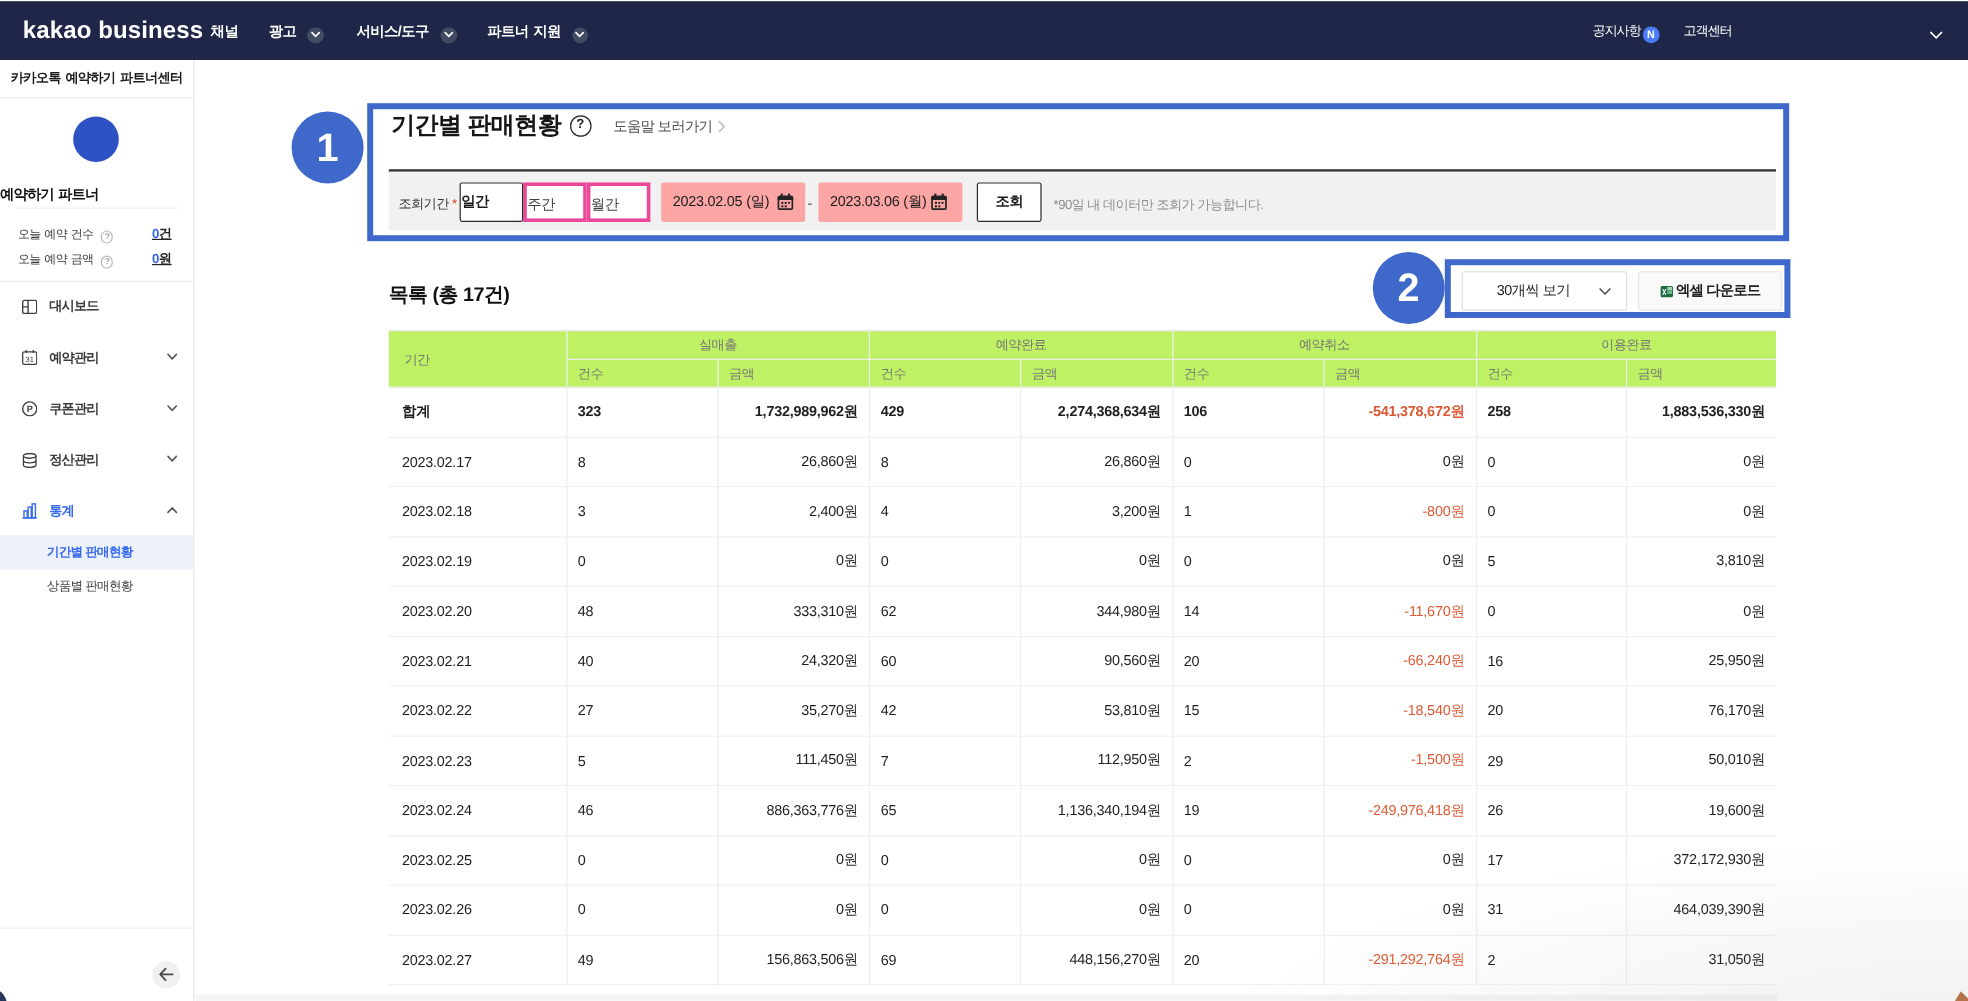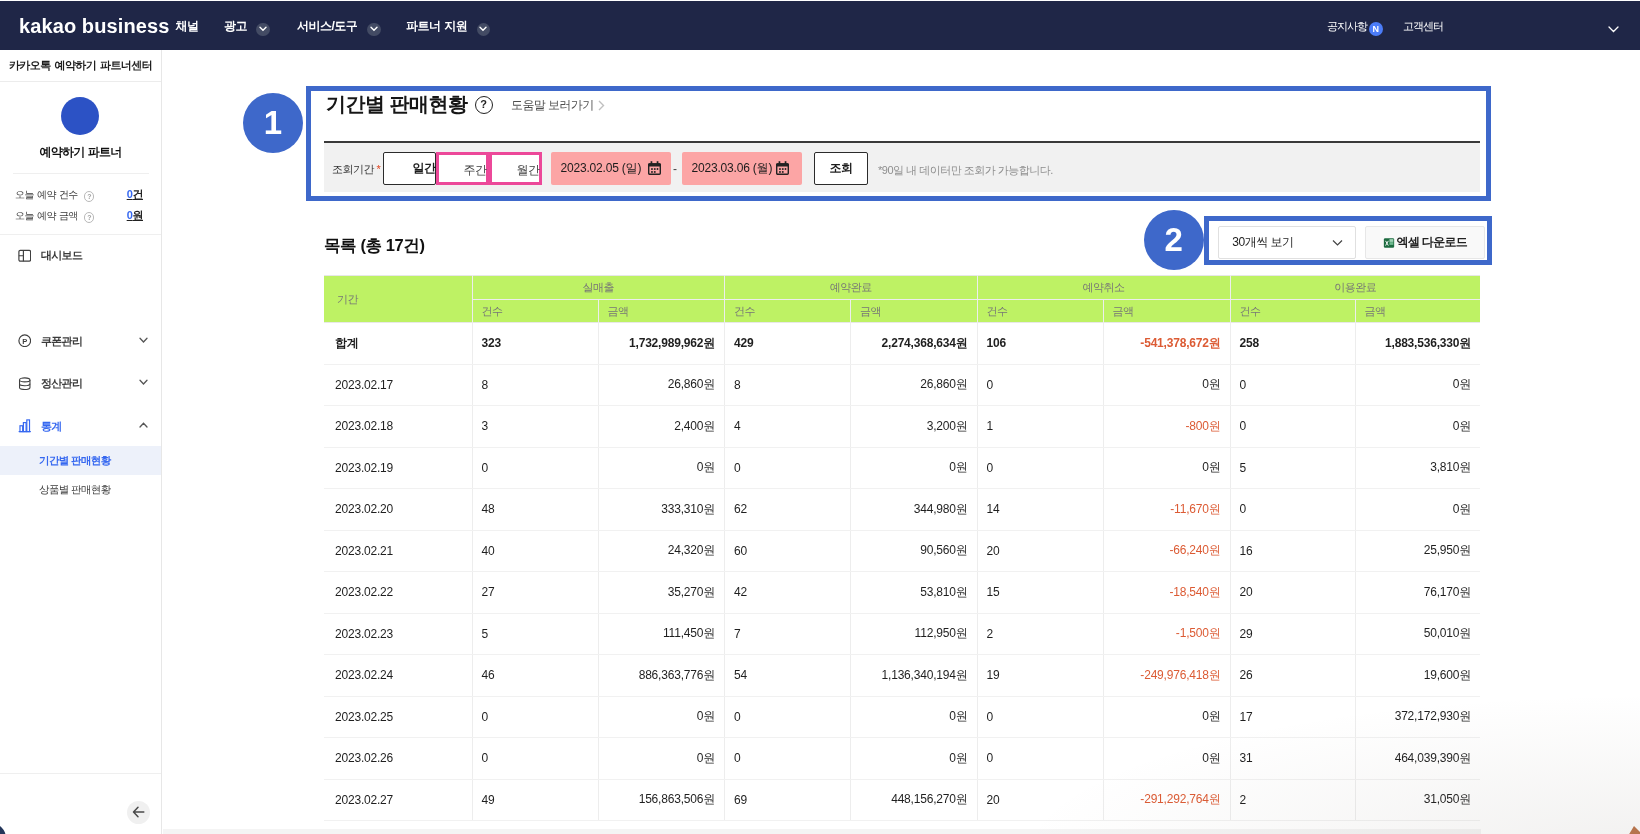--- a/index.html
+++ b/index.html
@@ -11,21 +11,21 @@
 #nav{position:absolute;left:0;top:1px;width:1640px;height:49px;background:#1f2647;z-index:30}body{background:#fff}
 #nav .logo{position:absolute;left:19px;top:0;line-height:50px;color:#fff;font-size:20px;font-weight:700;letter-spacing:.1px}
 .navitem{position:absolute;top:0;line-height:51px;color:#fff;font-size:12px;font-weight:600;letter-spacing:-.5px;word-spacing:1px}
 .navc{position:absolute;top:21.5px;width:13.5px;height:13.5px;border-radius:50%;background:#434b64}
 .navc svg{position:absolute;left:2.5px;top:3.5px}
 .nbadge{position:absolute;top:20.5px;width:14.5px;height:14.5px;border-radius:50%;background:#4b7cf8;color:#fff;font-size:9px;font-weight:700;text-align:center;line-height:15px}
 
 #side{position:absolute;left:0;top:50px;width:162px;height:784px;background:#fff;border-right:1px solid #e7e7e7;z-index:20}
 #shead{position:absolute;left:0;top:0;width:161px;height:32px;border-bottom:1px solid #ececec;text-align:center;line-height:31px;font-size:11px;font-weight:700;letter-spacing:-.6px;word-spacing:1.5px;color:#1d1d1d}
 #avatar{position:absolute;left:61px;top:47px;width:38px;height:38px;border-radius:50%;background:#2c52c5}
-#pname{position:absolute;left:0;top:94px;width:161px;text-align:center;font-size:12px;font-weight:700;letter-spacing:-.8px;word-spacing:1px;color:#111}
+#pname{position:absolute;left:0;top:104px;width:161px;font-size:12px;font-weight:700;letter-spacing:-.8px;word-spacing:1px;color:#111}
 .sdiv{position:absolute;background:#efefef;height:1px}
 .statl{position:absolute;left:15px;font-size:10px;color:#3a3a3a;letter-spacing:-.6px;word-spacing:1px}
 .statv{position:absolute;right:18px;font-size:11px;font-weight:700;letter-spacing:-.4px;color:#222}
 .qc{display:inline-block;margin-left:3px;width:10.5px;height:10.5px;border:1px solid #b9b9b9;border-radius:50%;color:#a0a0a0;font-size:7px;text-align:center;line-height:9.5px;vertical-align:-1.5px;font-weight:600}
 .mitem{position:absolute;left:0;width:161px;height:42.7px}
 .mitem .ic{position:absolute;left:17.5px;top:50%;margin-top:-6.75px;width:13.5px;height:13.5px}
 .mitem .tx{position:absolute;left:41px;top:50%;transform:translateY(-50%);font-size:11px;font-weight:600;letter-spacing:-.7px;color:#3a3a3a}
 .mitem .ch{position:absolute;right:13px;top:50%;margin-top:-4px}
 .sub{position:absolute;left:0;width:161px;height:29px;line-height:29px;padding-left:39px;font-size:10.5px;letter-spacing:-.6px;color:#3c3c3c;font-weight:500}
 .sub.on{background:#edf1fa;color:#3668f0;font-weight:600}
@@ -35,29 +35,29 @@
 #main{position:absolute;left:162px;top:50px;width:1478px;height:784px;background:#fff}
 #title{position:absolute;left:164px;top:41px;font-size:20px;font-weight:700;letter-spacing:-.5px;color:#161616}
 #titleq{position:absolute;left:312.5px;top:45.5px;width:18px;height:18px;border:1.7px solid #222;border-radius:50%;color:#222;font-size:11px;font-weight:700;text-align:center;line-height:14.8px}
 #help{position:absolute;left:349px;top:46.5px;font-size:12px;letter-spacing:-.6px;color:#4e4e4e}
 #helpch{position:absolute;left:430px;top:50px}
 .annbox{position:absolute;border:5px solid #3e68ca;z-index:25}
 .anncirc{position:absolute;width:60px;height:60px;border-radius:50%;background:#3e68ca;color:#fff;text-align:center;font-weight:700;font-size:33px;line-height:60px;z-index:26;font-family:"Liberation Sans",sans-serif}
 #fbar{position:absolute;left:162px;top:91px;width:1156px;height:51px;background:#f1f1f1;border-top:2px solid #3a3a3a}
 #fbar .lab{position:absolute;left:8px;top:19px;font-size:11px;letter-spacing:-.5px;color:#333}
 #fbar .lab b{color:#e0441f;font-weight:400}
-.segbtn{position:absolute;top:9px;height:33px;background:#fff;text-align:right;line-height:31px;font-size:12px;letter-spacing:-.5px}
+.segbtn{position:absolute;top:9px;height:33px;background:#fff;text-align:left;line-height:31px;font-size:12px;letter-spacing:-.5px}
 .seg-on{border:1.5px solid #2b2b2b;border-radius:2px;font-weight:700;color:#1c1c1c;z-index:2}
 .seg-off{border:3px solid #ec4899;color:#404040}
 .datebox{position:absolute;top:9px;height:33px;background:#fca5a5;border-radius:2px;font-size:12px;color:#1c1c1c;line-height:33px;padding-left:10px;letter-spacing:-.2px}
 .calic{position:absolute;top:18px;width:15px;height:15px}
 #qbtn{position:absolute;left:490px;top:9px;width:54px;height:33px;background:#fff;border:1.5px solid #2b2b2b;border-radius:2px;text-align:center;line-height:30px;font-size:12px;font-weight:700;letter-spacing:-.5px;color:#1c1c1c}
 #fnote{position:absolute;left:554px;top:19.5px;font-size:11px;letter-spacing:-.5px;color:#8e8e8e}
 #listtitle{position:absolute;left:162px;top:185px;font-size:16.5px;font-weight:700;letter-spacing:-.4px;color:#111}
-#selbox{position:absolute;left:1056.3px;top:176px;width:138px;height:32.5px;background:#fff;border:1px solid #e0e0e0;border-radius:2px;font-size:12px;letter-spacing:-.5px;color:#222;line-height:31px;padding-left:13px}
+#selbox{position:absolute;left:1056.3px;top:176px;width:138px;height:32.5px;background:#fff;border:1px solid #e0e0e0;border-radius:2px;font-size:12px;letter-spacing:-.5px;color:#222;line-height:31px;padding-left:28px}
 #selbox svg{position:absolute;right:12px;top:12px}
 #xlsbtn{position:absolute;left:1202.6px;top:176px;width:120px;height:32.5px;background:#f9f9f9;border:1px solid #e7e7e7;border-radius:2px;line-height:31px;font-size:12px;font-weight:700;letter-spacing:-.7px;color:#222;padding-left:31px}
 #xlsbtn svg{position:absolute;left:17px;top:10px}
 
 #tbl{position:absolute;left:162px;top:225px;width:1156px;border-collapse:collapse;table-layout:fixed}
 #tbl th{background:#bef264;font-weight:400;font-size:11px;letter-spacing:-.5px;color:#767676}
 #tbl tr.g1 th{height:24px;border-top:1px solid #e7e7e7;text-align:center}
 #tbl tr.g2 th{height:23px;text-align:left;padding-left:9px}
 #tbl tr.g1 th.kk{text-align:left;padding-left:13px;vertical-align:middle}
 #tbl th.br,#tbl td.br{border-right:1px solid #ededed}
@@ -110,20 +110,33 @@
   <span class="statv" style="top:157.5px"><u><span style="color:#3668f0">0</span>원</u></span>
   <div class="sdiv" style="left:0;top:183.5px;width:161px"></div>
   <div class="mitem" style="top:184px">
     <svg class="ic" viewBox="0 0 15 15">
         <g fill="none" stroke="#3f3f3f" stroke-width="1.3">
           <rect x="1" y="1.5" width="13" height="12" rx="1.5"></rect>
           <path d="M6 1.5 V13.5 M1 7.5 H6"></path>
         </g>
       </svg>
     <span class="tx">대시보드</span>
+  </div>
+  <div class="mitem" style="top:226.7px">
+    <svg class="ic" viewBox="0 0 15 15">
+        <g fill="none" stroke="#3f3f3f" stroke-width="1.2">
+          <rect x="1" y="2.5" width="13" height="11.5" rx="1.5"></rect>
+          <path d="M4.2 0.8 V3.6 M10.8 0.8 V3.6"></path>
+        </g>
+        <text x="7.5" y="11.5" font-size="7" fill="#3f3f3f" text-anchor="middle" font-family="Liberation Sans">31</text>
+      </svg>
+    <span class="tx">예약관리</span>
+    <svg class="ch" width="9" height="7" viewBox="0 0 9 7">
+        <path d="M1 1.3 L4.5 5 L8 1.3" fill="none" stroke="#555" stroke-width="1.3" stroke-linecap="round"></path>
+      </svg>
   </div>
   <div class="mitem" style="top:269.4px">
     <svg class="ic" viewBox="0 0 15 15">
         <circle cx="7.5" cy="7.5" r="6.5" fill="none" stroke="#3f3f3f" stroke-width="1.3"></circle>
         <text x="7.5" y="10.6" font-size="8.5" fill="#3f3f3f" text-anchor="middle" font-family="Liberation Sans" font-weight="bold">P</text>
       </svg>
     <span class="tx">쿠폰관리</span>
     <svg class="ch" width="9" height="7" viewBox="0 0 9 7">
         <path d="M1 1.3 L4.5 5 L8 1.3" fill="none" stroke="#555" stroke-width="1.3" stroke-linecap="round"></path>
       </svg>
@@ -342,21 +355,21 @@
           <td class="br r">112,950원</td>
           <td class="br">2</td>
           <td class="br r neg">-1,500원</td>
           <td class="br">29</td>
           <td class="r">50,010원</td>
         </tr>
     <tr>
           <td class="br">2023.02.24</td>
           <td class="br">46</td>
           <td class="br r">886,363,776원</td>
-          <td class="br">54</td>
+          <td class="br">65</td>
           <td class="br r">1,136,340,194원</td>
           <td class="br">19</td>
           <td class="br r neg">-249,976,418원</td>
           <td class="br">26</td>
           <td class="r">19,600원</td>
         </tr>
     <tr>
           <td class="br">2023.02.25</td>
           <td class="br">0</td>
           <td class="br r">0원</td>

